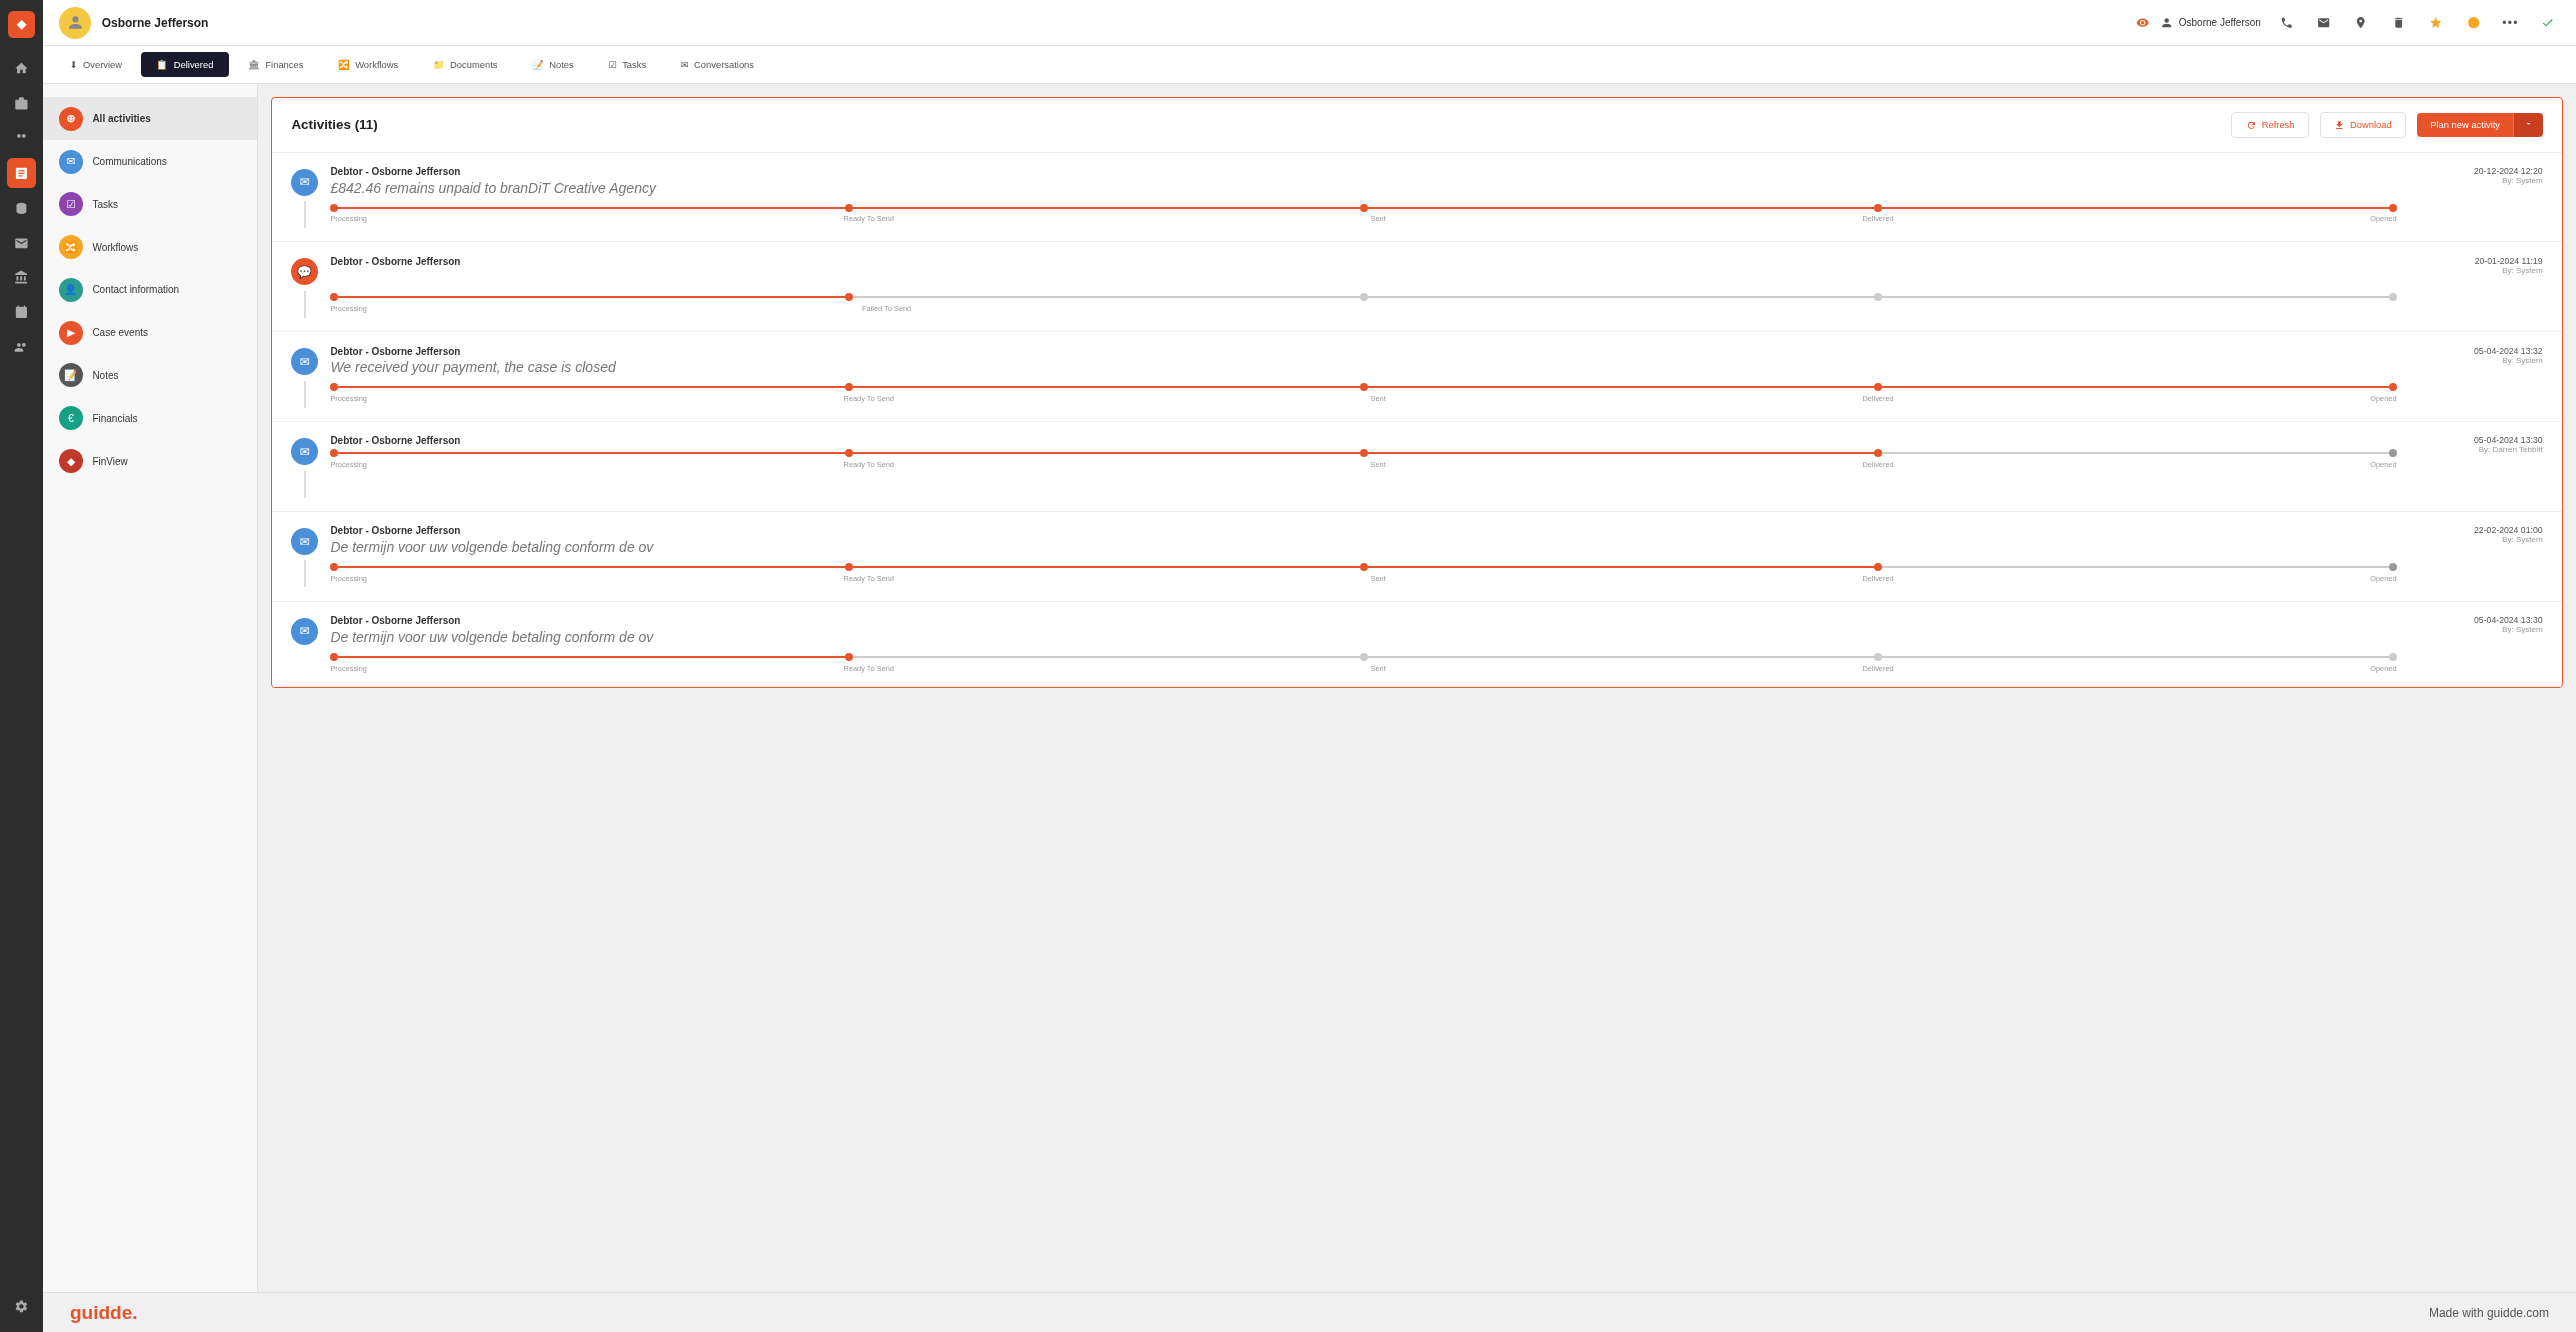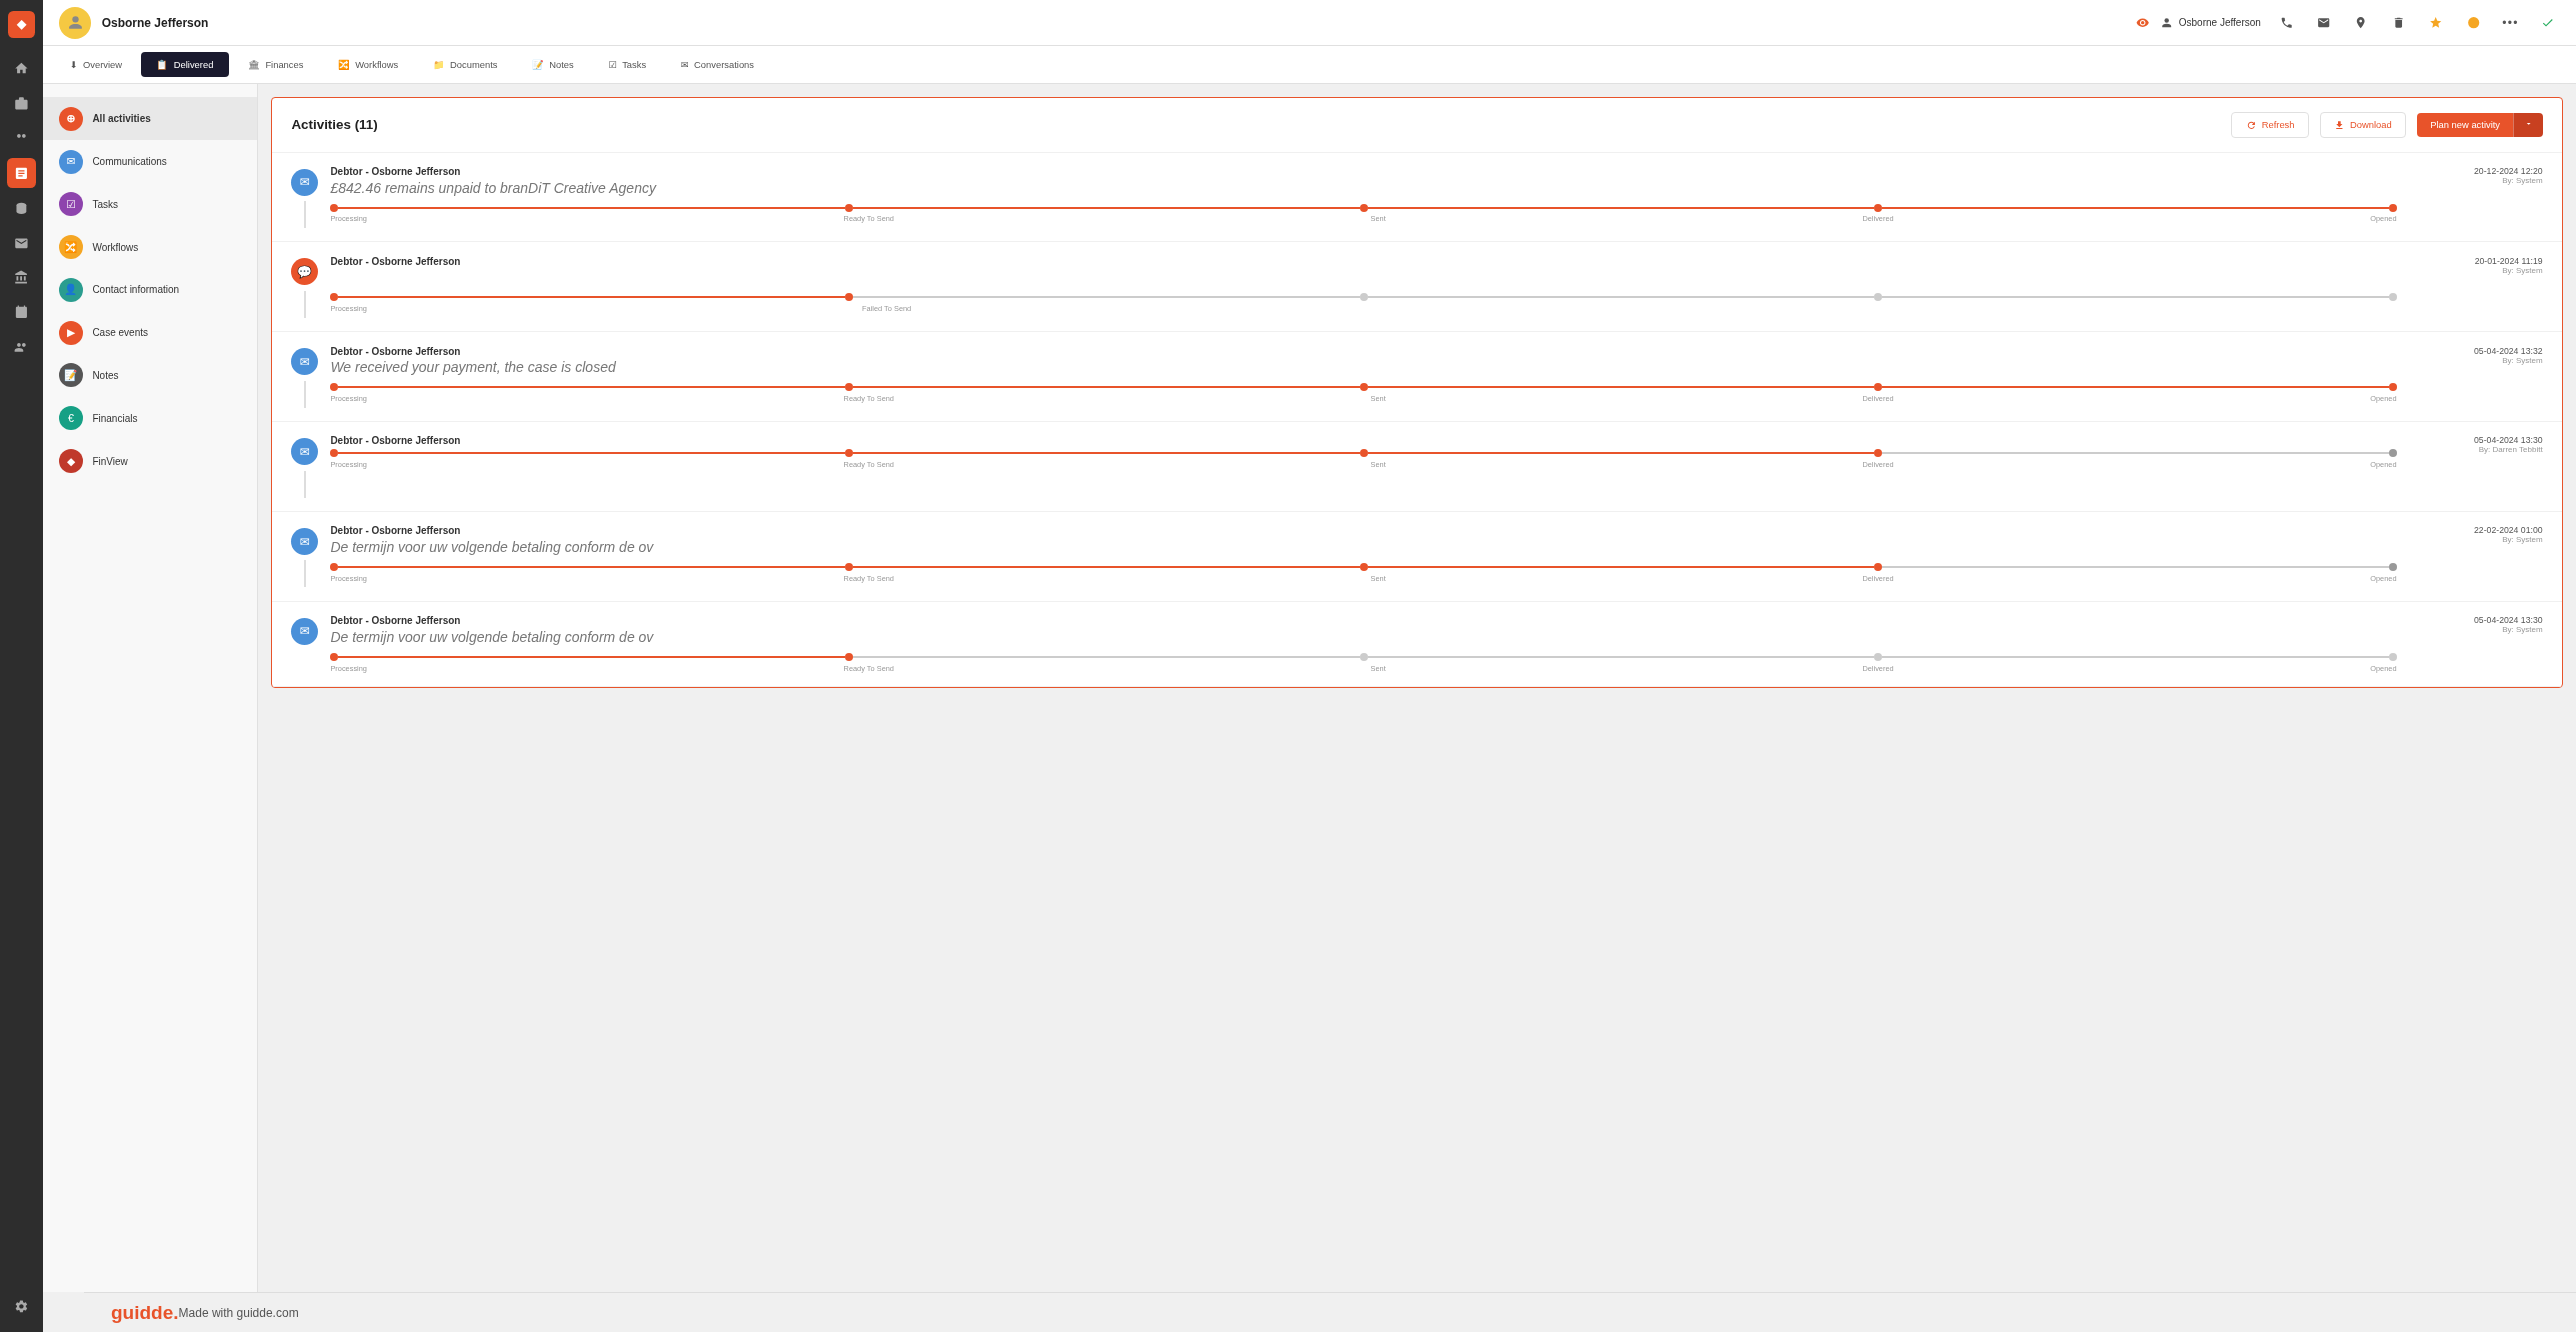--- a/index.html
+++ b/index.html
@@ -240,23 +240,23 @@
     }
     .activity-date { font-size: 8.7px; color: #555; }
     .activity-by { font-size: 8px; color: #999; }
 
     
     .footer {
       background: #f0f0f0;
       height: 40px;
       display: flex;
       align-items: center;
+      justify-content: space-between;
       padding: 0 27px;
       border-top: 0.7px solid #ddd;
-      margin-left: 41px;
     }
     .footer-logo {
       font-size: 19px;
       font-weight: 800;
       color: #e8532a;
     }
     .footer-tagline { font-size: 12px; color: #555; }
 
     .plan-btn-group {
       display: flex;

